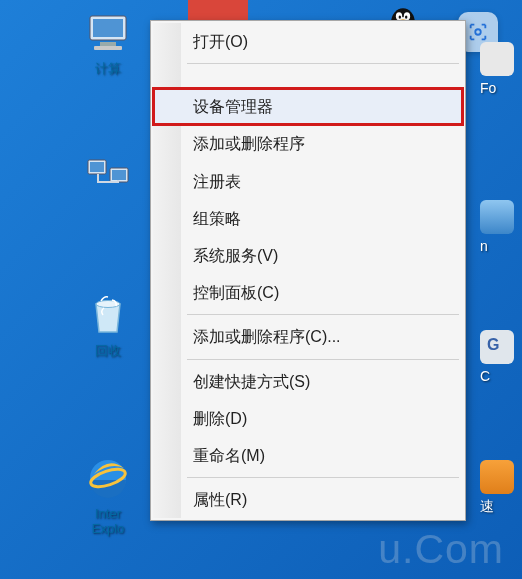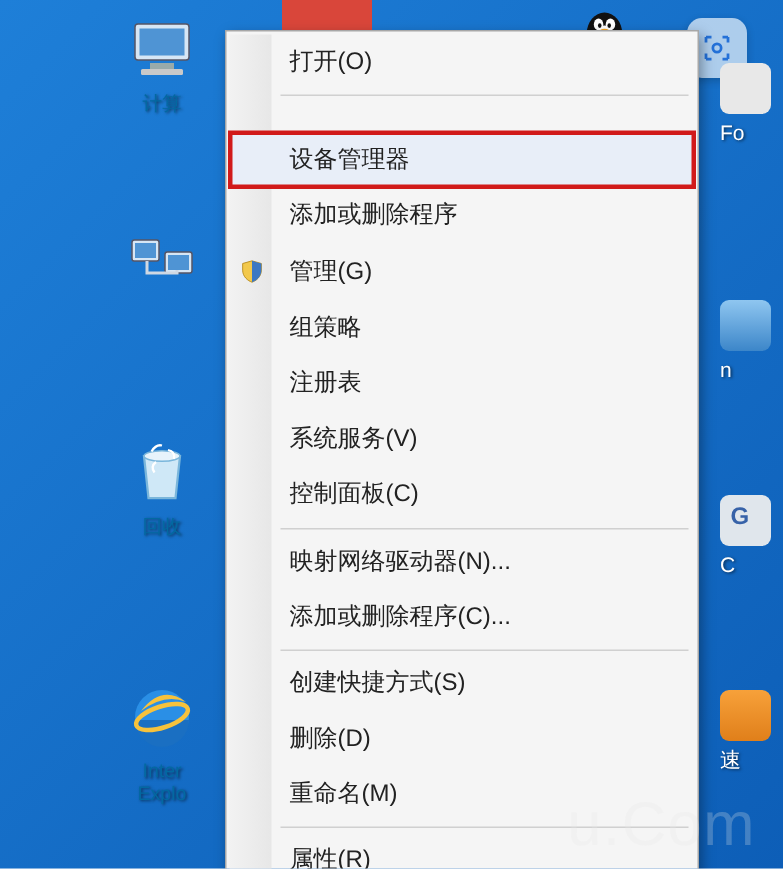--- a/index.html
+++ b/index.html
@@ -225,51 +225,39 @@
   <div class="menu-sep"></div>
 
   <div class="menu-item highlighted">
     <span>设备管理器</span>
   </div>
 
   <div class="menu-item">
     <span>添加或删除程序</span>
   </div>
 
-  <div class="menu-item">
-    <span class="item-icon">
-      <svg viewBox="0 0 18 18" width="16" height="16">
-        <path d="M9 1 l7 2 v5 c0 5 -4 8 -7 9 c-3 -1 -7 -4 -7 -9 v-5 z" fill="#f2c84b" stroke="#b88c1f" stroke-width="0.7"></path>
-        <path d="M9 1 l7 2 v5 c0 5 -4 8 -7 9 v-16" fill="#3c78c3"></path>
-      </svg>
-    </span>
-    <span>管理(G)</span>
+
+  <div class="menu-item">
+    <span>注册表</span>
   </div>
 
   <div class="menu-item">
     <span>组策略</span>
   </div>
 
   <div class="menu-item">
-    <span>注册表</span>
-  </div>
-
-  <div class="menu-item">
     <span>系统服务(V)</span>
   </div>
 
   <div class="menu-item">
     <span>控制面板(C)</span>
   </div>
 
   <div class="menu-sep"></div>
 
-  <div class="menu-item">
-    <span>映射网络驱动器(N)...</span>
-  </div>
 
   <div class="menu-item">
     <span>添加或删除程序(C)...</span>
   </div>
 
   <div class="menu-sep"></div>
 
   <div class="menu-item">
     <span>创建快捷方式(S)</span>
   </div>

